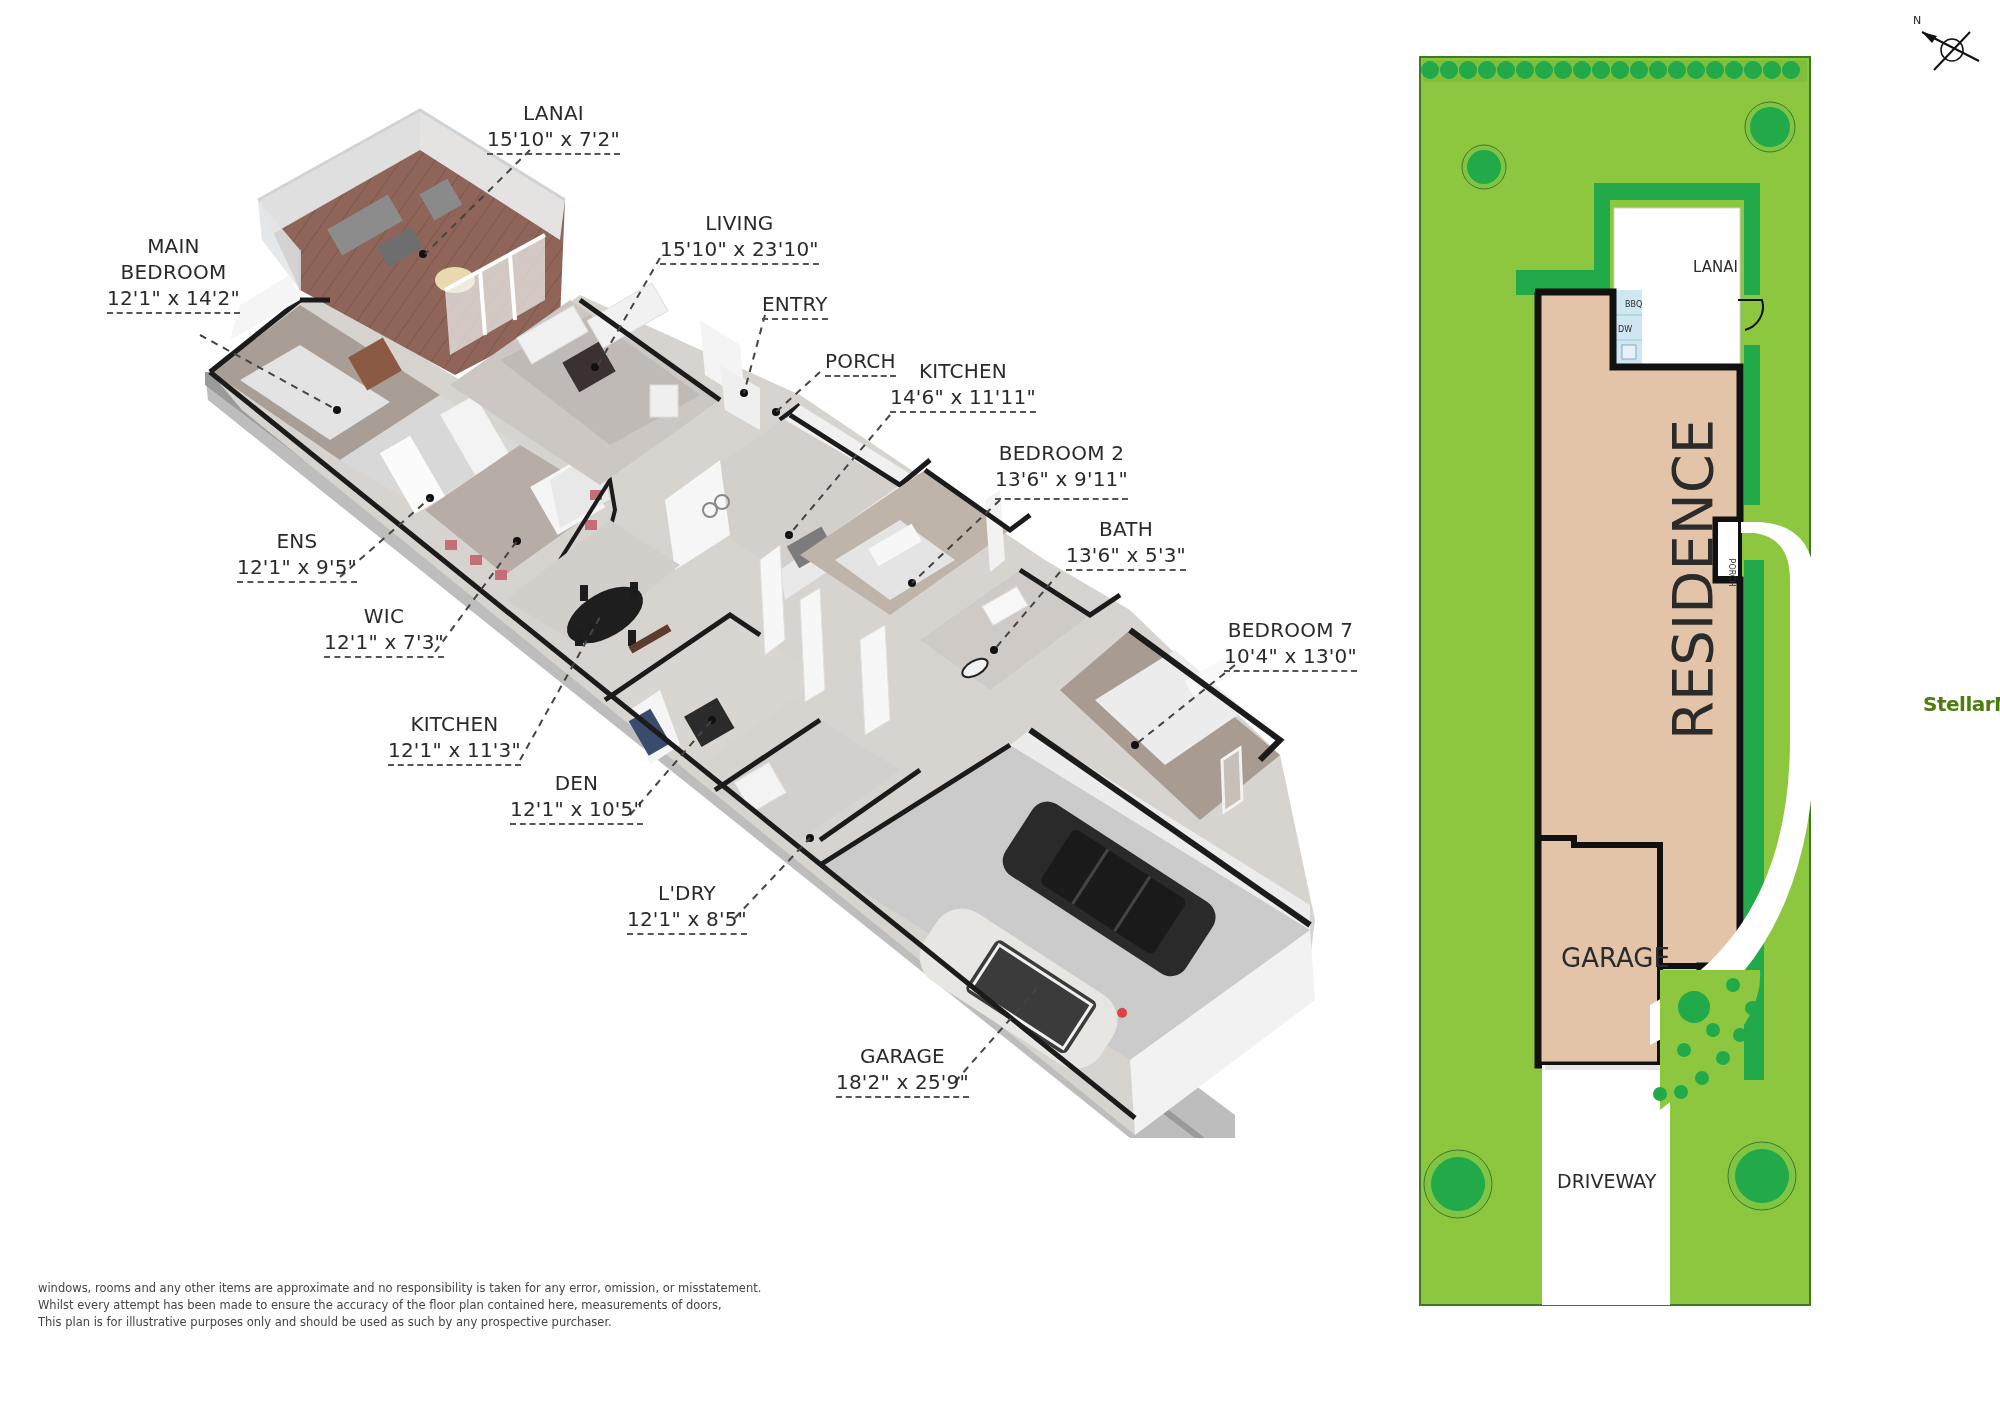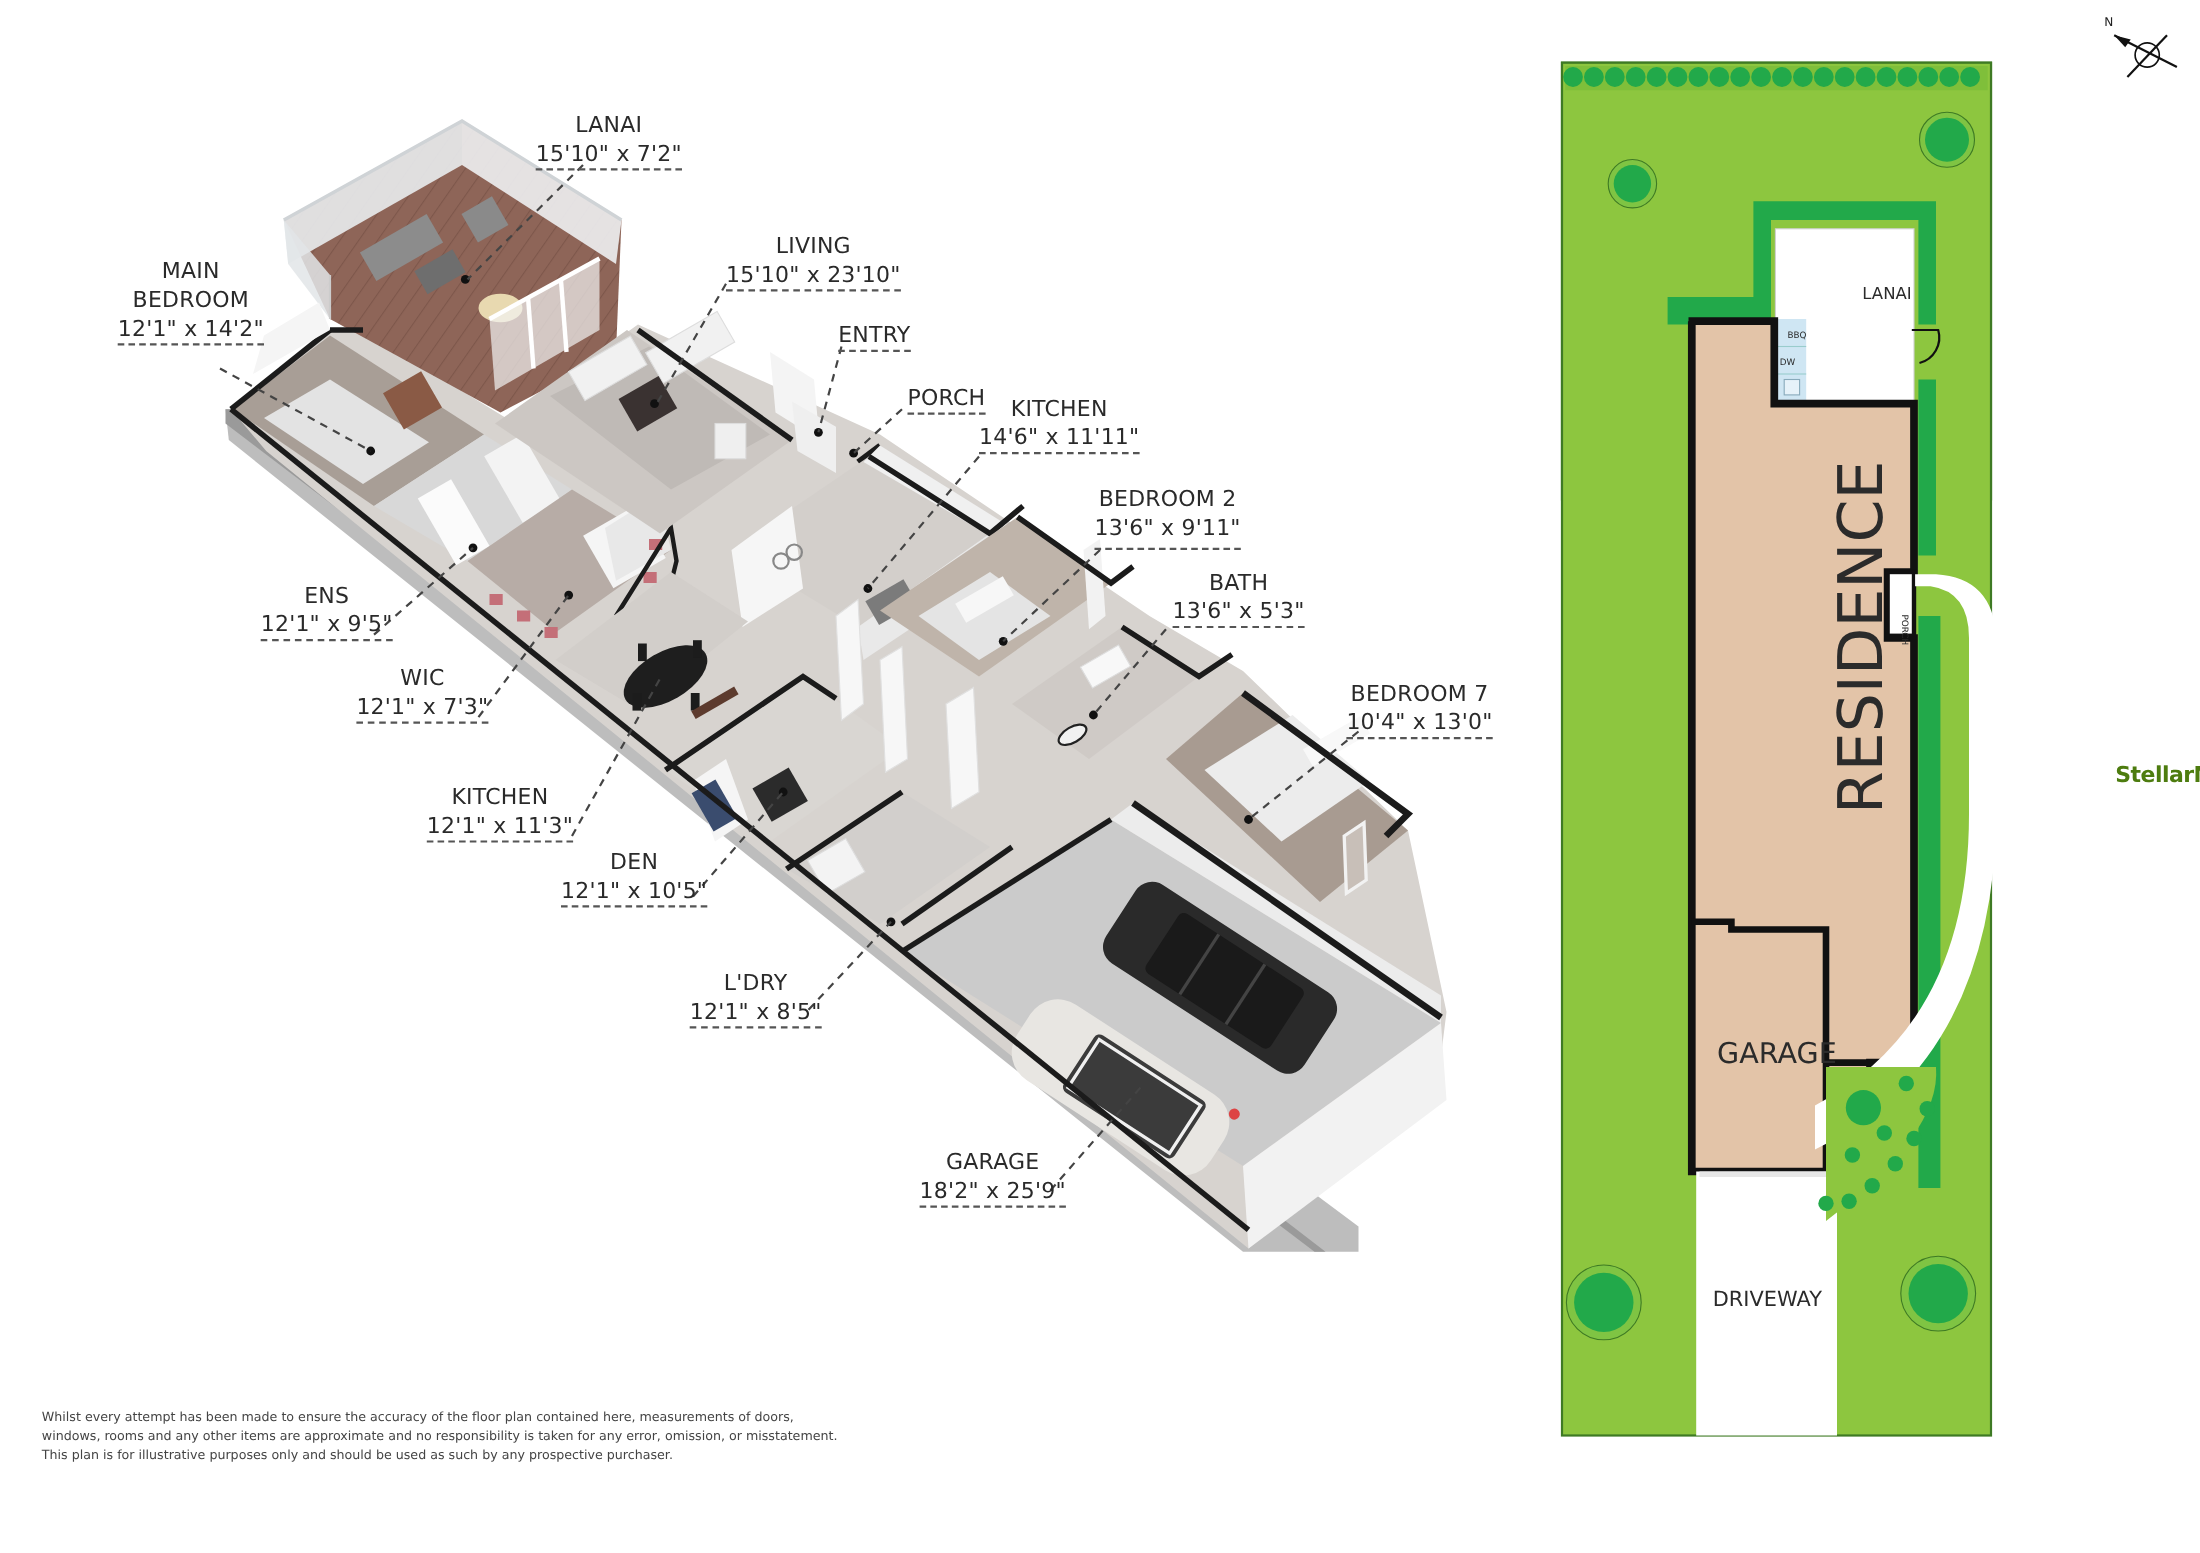--- a/index.html
+++ b/index.html
@@ -395,17 +395,17 @@
       <polygon points="14,20 29,24 24,31" fill="#111"></polygon>
     </svg>
     <span class="abs" style="left:5px;top:2px;font-size:11px;">N</span>
   </div>
 </div>
 
 <div class="watermark">StellarMLS</div>
 
 <div class="footer">
   <div class="disc">
+    <div>windows, rooms and any other items are approximate and no responsibility is taken for any error, omission, or misstatement.</div>
     <div>Whilst every attempt has been made to ensure the accuracy of the floor plan contained here, measurements of doors,</div>
-    <div>windows, rooms and any other items are approximate and no responsibility is taken for any error, omission, or misstatement.</div>
     <div>This plan is for illustrative purposes only and should be used as such by any prospective purchaser.</div>
   </div>
 </div>
 
 </body></html>

